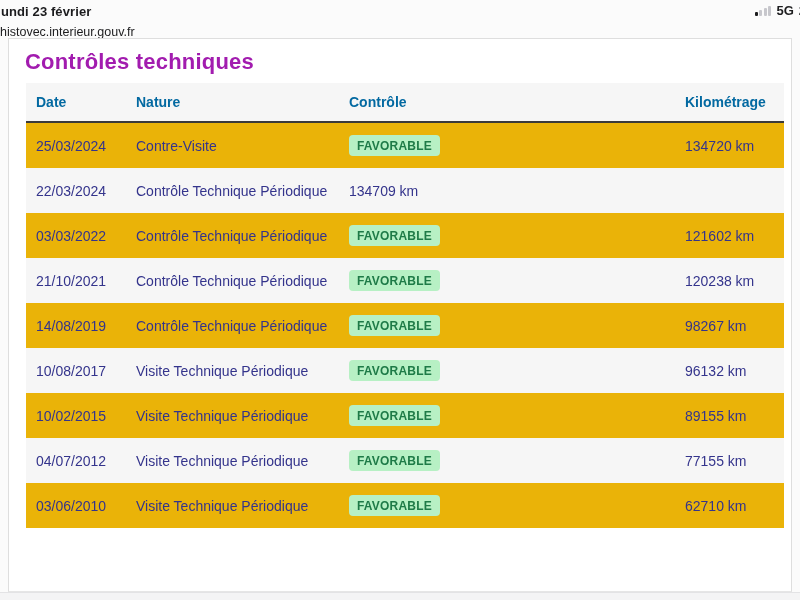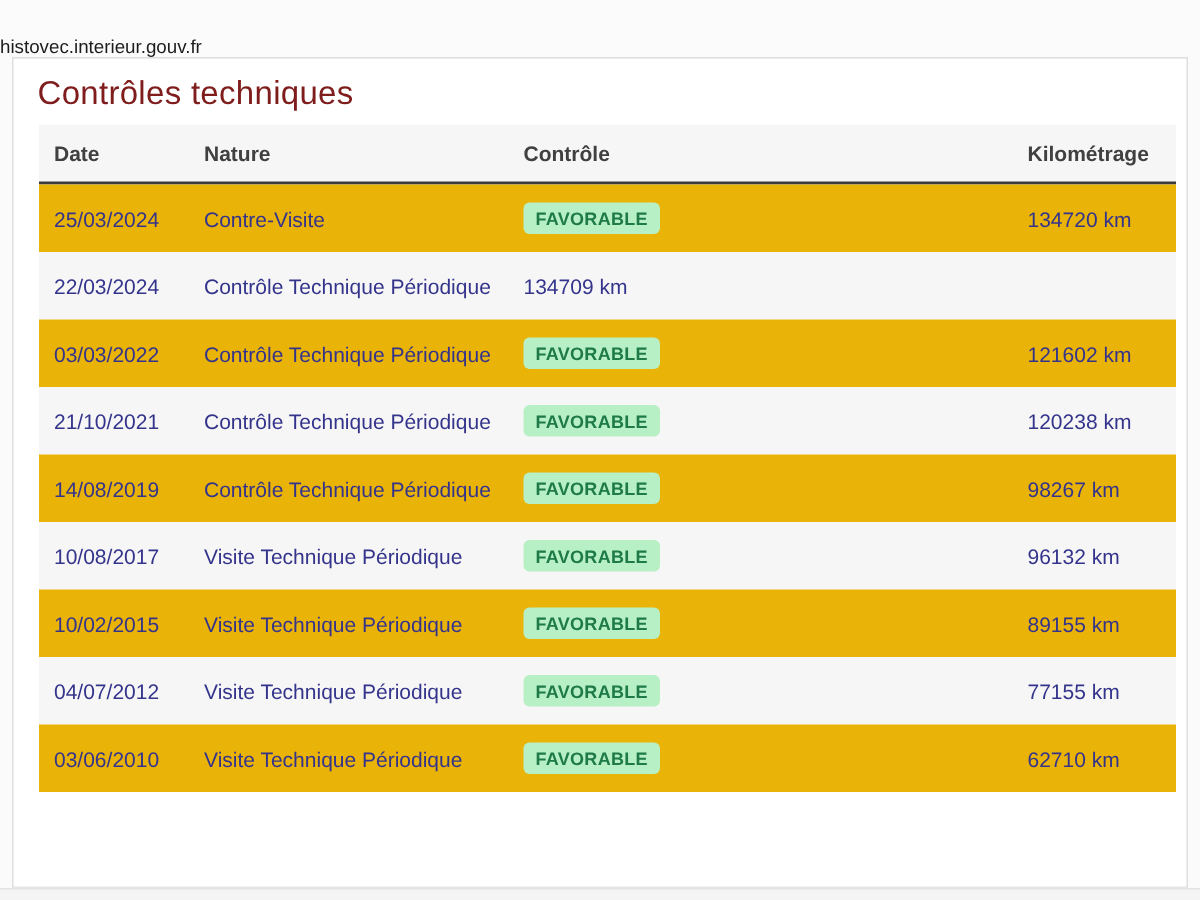--- a/index.html
+++ b/index.html
@@ -47,41 +47,41 @@
   
   .page {
     position:absolute; left:8px; right:8px; top:38px; bottom:8px;
     background:#ffffff;
     border:1px solid #dedede;
     border-bottom-color:#e6e6e6;
     overflow:hidden;
   }
   .page-title {
     margin:9px 0 0 16px;
-    font-size:22px; line-height:28px; font-weight:400;
-    color:#7f1d1d; letter-spacing:.2px;
+    font-size:22px; line-height:28px; font-weight:700;
+    color:#a21caf; letter-spacing:.2px;
   }
 
   
   .table {
     position:absolute; left:17px; top:44px; width:758px;
   }
   .thead, .trow {
     display:grid;
     grid-template-columns:100px 213px 336px 1fr;
     padding-left:10px;
     align-items:center;
   }
   .thead {
     height:40px;
     background:var(--row-alt, #f6f6f6);
     border-bottom:2px solid #3a3a3a;
   }
   .th {
-    font-size:14px; font-weight:700; color:#404040;
+    font-size:14px; font-weight:700; color:#0369a1;
   }
   .trow { height:45px; background:#eab308; }
   .trow.alt { background:var(--row-alt, #f6f6f6); }
   .cell { font-size:14px; color:var(--navy, #34348c); }
 
   .badge {
     display:inline-block;
     padding:4px 8px 3px 8px;
     border-radius:4px;
     font-size:12px; font-weight:700; letter-spacing:.2px;
@@ -93,20 +93,33 @@
   .bottom-strip {
     position:absolute; left:0; right:0; bottom:0; height:8px;
     background:#f4f4f5; border-top:1px solid #e3e3e5;
   }
 </style>
 </head>
 <body>
 
 <div class="screen">
 
+  <div class="status-bar">
+    <span class="status-date">undi 23 février</span>
+    <div class="status-right">
+      <span class="signal-icon">
+          <i></i>
+          <i></i>
+          <i></i>
+          <i></i>
+        </span>
+      <span class="network-type">5G</span>
+      <span class="battery-frag">2</span>
+    </div>
+  </div>
 
   <div class="url-bar">
     <span class="url-text">histovec.interieur.gouv.fr</span>
   </div>
 
   <div class="page">
     <h1 class="page-title">Contrôles techniques</h1>
 
     <div class="table">
       <div class="thead">

